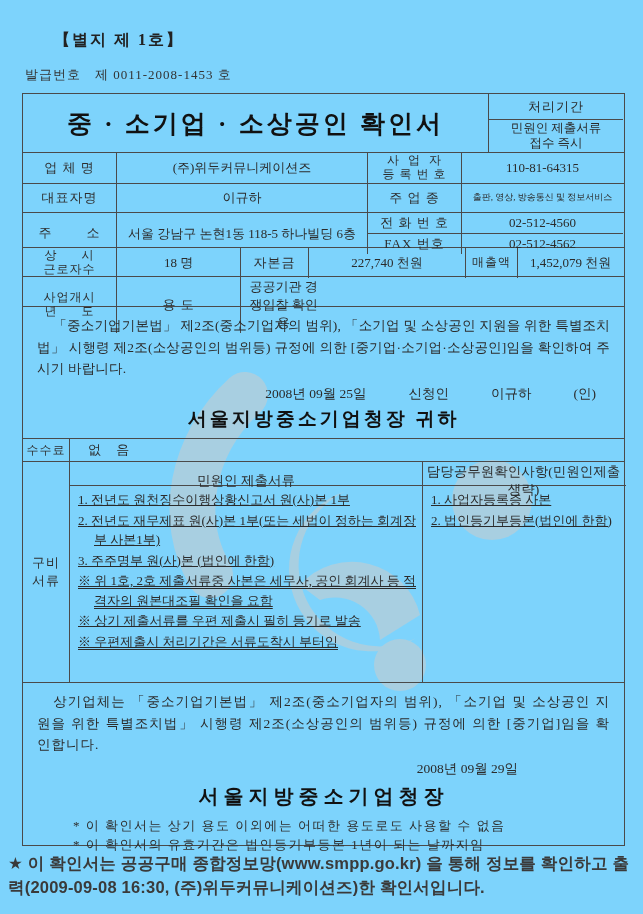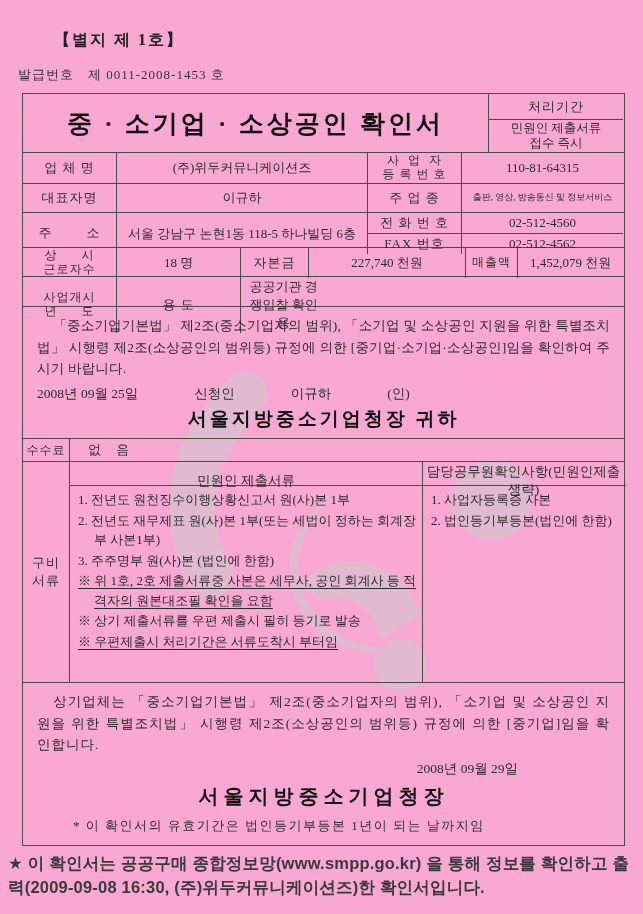--- a/index.html
+++ b/index.html
@@ -4,29 +4,29 @@
 <style>
   * { margin:0; padding:0; box-sizing:border-box; }
   html,body { width:643px; height:914px; }
   body {
     font-family: "Liberation Serif", "DejaVu Serif", serif;
     color:#2b2b2b;
     background:#ffffff;
     position:relative;
     overflow:hidden;
   }
-  .page { position:absolute; inset:0; background:#f9a8d4; }
+  .page { position:absolute; inset:0; background:#7dd3fc; }
 
   
   .form-note {
     position:absolute; left:54px; top:30px;
     font-size:16px; font-weight:bold; letter-spacing:2px; color:#222;
   }
   .issue-line {
-    position:absolute; left:18px; top:66px;
+    position:absolute; left:25px; top:66px;
     font-size:13px; letter-spacing:1px; color:#333;
   }
   .issue-line .num { margin-left:14px; }
 
   
   .watermark { position:absolute; left:150px; top:335px; z-index:0; opacity:.55; }
 
   
   .doc {
     position:absolute; left:22px; top:93px; width:603px; height:753px;
@@ -54,34 +54,34 @@
   .subcol { display:flex; flex-direction:column; }
   .subrow { flex:1; display:grid; grid-template-columns:94px 162px; }
   .subrow:first-child { border-bottom:1.2px solid #4a4a4a; }
   .r4 { grid-template-columns:93px 124px 68px 157px 52px 106px; height:29px; }
   .r5 { grid-template-columns:93px 124px 86px 297px; height:30px; }
   .small-lab { font-size:12px; }
 
   
   .request { display:block; height:132px; padding:8px 14px 0 14px; position:relative; }
   .para { font-size:13.5px; line-height:1.6; text-align:justify; text-indent:1.2em; color:#2b2b2b; letter-spacing:.2px; }
-  .req-date-line { display:flex; gap:56px; padding:5px 14px 0 0; font-size:13.5px; }
+  .req-date-line { display:flex; justify-content:flex-end; gap:42px; padding:5px 14px 0 0; font-size:13.5px; }
   .addressee { text-align:center; font-size:19px; font-weight:bold; letter-spacing:3px; margin-top:3px; color:#111; }
 
   
   .fee { grid-template-columns:46px 554px; height:23px; }
   .fee-val { justify-content:flex-start; padding-left:18px; letter-spacing:6px; }
 
   
   .docs { grid-template-columns:46px 557px; height:221px; }
   .docs-label { line-height:1.35; }
   .docs-right { display:flex; flex-direction:column; }
   .docs-head { height:24px; display:grid; grid-template-columns:352px 202px; border-bottom:1.2px solid #4a4a4a; }
   .docs-head .c { font-size:13.5px; }
-  .docs-body { flex:1; display:grid; grid-template-columns:352px 202px; }
+  .docs-body { flex:1; display:grid; grid-template-columns:352px 202px;text-decoration:underline; }
   .doc-list { padding:4px 6px 2px 8px; font-size:13px; line-height:1.5; }
   .doc-list div { padding-left:16px; text-indent:-16px; margin-bottom:1px; }
   .u { text-decoration:underline; text-underline-offset:3px; }
 
   
   .confirm { display:block; height:166px; padding:8px 14px 0 14px; }
   .confirm .para { letter-spacing:1px; }
   .conf-date { text-align:right; padding-right:92px; font-size:13.5px; margin-top:4px; }
   .issuer { text-align:center; font-size:20px; font-weight:bold; letter-spacing:5px; margin-top:5px; color:#111; }
   .star-notes { margin-top:7px; padding-left:36px; font-size:13px; line-height:1.45; letter-spacing:1.5px; color:#2e2e2e; }
@@ -214,20 +214,21 @@
           </div>
         </div>
       </div>
     </div>
 
     <div class="row confirm">
       <div class="para">상기업체는 「중소기업기본법」 제2조(중소기업자의 범위), 「소기업 및 소상공인 지원을 위한 특별조치법」 시행령 제2조(소상공인의 범위등) 규정에 의한 [중기업]임을 확인합니다.</div>
       <div class="conf-date">2008년 09월 29일</div>
       <div class="issuer">서울지방중소기업청장</div>
       <div class="star-notes">
+        <div>* 이 확인서는 상기 용도 이외에는 어떠한 용도로도 사용할 수 없음</div>
         <div>* 이 확인서의 유효기간은 법인등기부등본 1년이 되는 날까지임</div>
       </div>
     </div>
 
   </div>
 
   <div class="footer">★ 이 확인서는 공공구매 종합정보망(www.smpp.go.kr) 을 통해 정보를 확인하고 출력(2009-09-08 16:30, (주)위두커뮤니케이션즈)한 확인서입니다.</div>
 
 </div>
 

